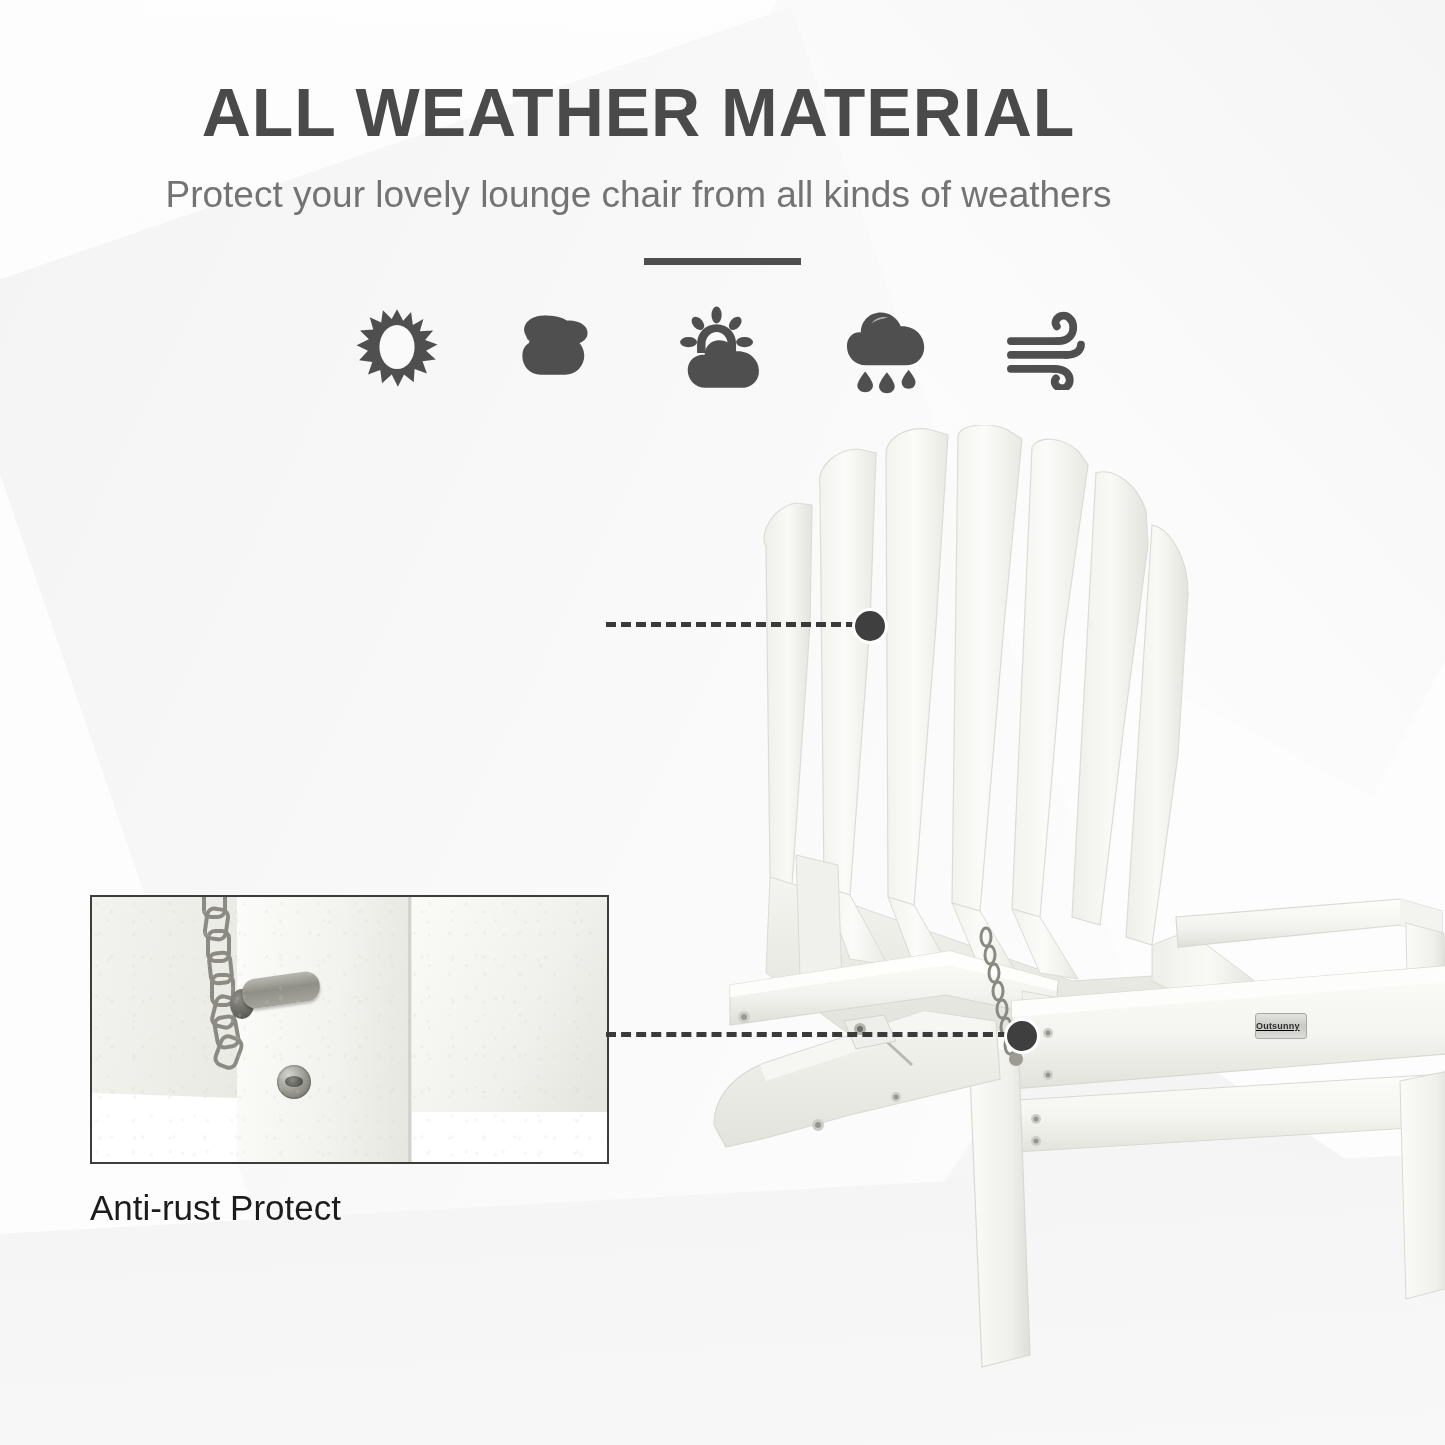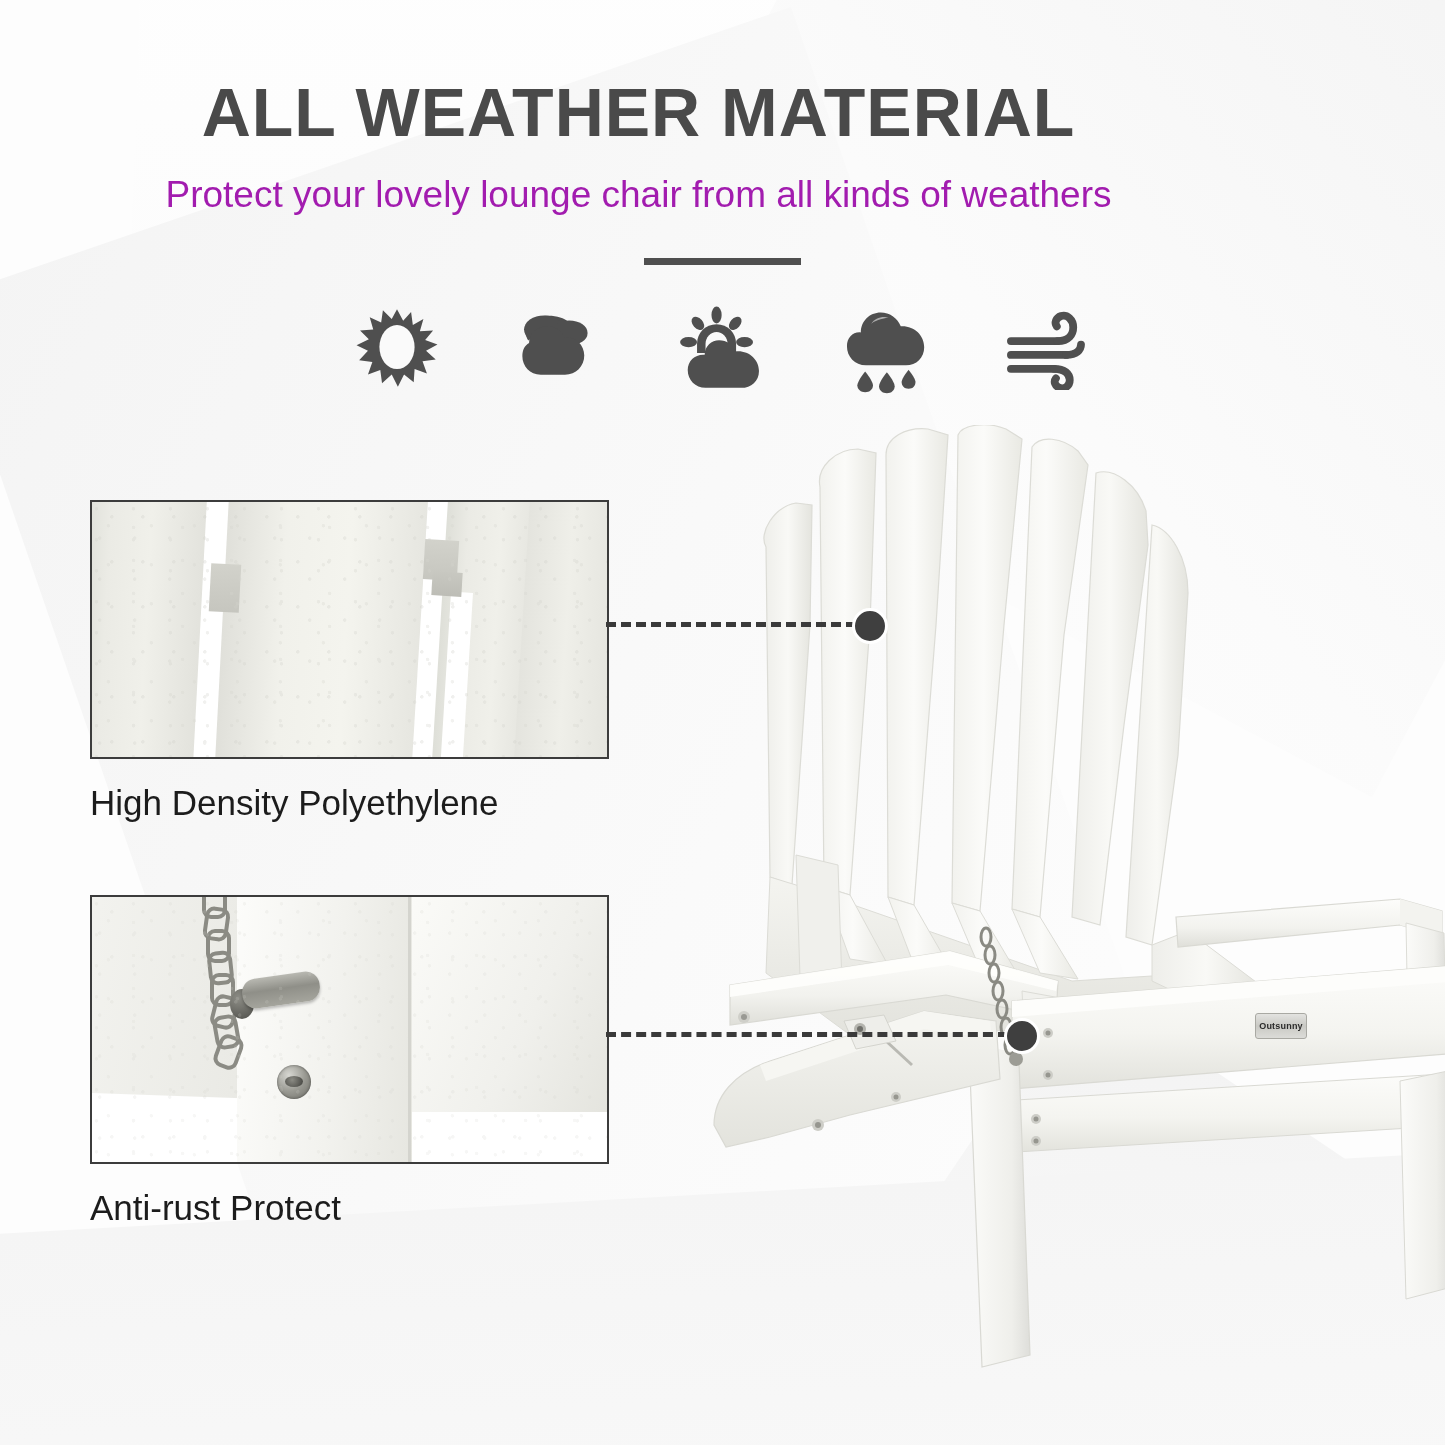--- a/index.html
+++ b/index.html
@@ -44,21 +44,21 @@
   
   .header{position:absolute;left:0;top:0;width:1277px;text-align:center;}
   .title{
     margin:0;padding-top:78px;
     font-size:68px;line-height:1;font-weight:bold;
     letter-spacing:1px;color:#4a4a4a;
     font-family:"Liberation Sans", sans-serif;
   }
   .subtitle{
     margin:0;padding-top:30px;
-    font-size:37px;line-height:1;font-weight:400;color:#a21caf;
+    font-size:37px;line-height:1;font-weight:400;color:#737373;
     font-family:"Liberation Sans", sans-serif;
   }
   .divider-wrap{width:1445px;text-align:center;padding-top:38px;}
   .divider{
     display:inline-block;width:157px;height:7px;background:#4f4f4f;
   }
 
   
   .icon-row{
     position:absolute;left:0;top:300px;width:1445px;
@@ -165,22 +165,23 @@
   }
 
   
   #chair{position:absolute;left:700px;top:425px;width:760px;height:960px;}
   #chair svg{display:block;}
   .badge{
     position:absolute;left:1255px;top:1013px;width:50px;height:24px;
     border-radius:3px;
     background:linear-gradient(180deg,#e3e3e0 0%,#c9c9c4 50%,#dcdcd8 100%);
     border:1px solid #a9a9a3;
-    display:flex;align-items:center;justify-content:center;
+    display:flex;align-items:center;justify-content:flex-start;
     overflow:hidden;
+    text-decoration:underline;
   }
   .badge span{
     font-size:9px;font-weight:bold;color:#2c2c2c;letter-spacing:.2px;
     font-family:"Liberation Sans", sans-serif;white-space:nowrap;
   }
 </style>
 </head>
 <body>
 
 <div id="stage">
@@ -374,42 +375,20 @@
         <ellipse cx="310" cy="620" rx="5" ry="9"></ellipse>
       </g>
       <circle cx="316" cy="634" r="7" fill="#9c9c95"></circle>
     </svg>
   </div>
 
   <div class="badge">
     <span>Outsunny</span>
   </div>
 
-  <div class="callout" id="callout-hdpe">
-    <div class="photo-frame">
-      <div class="hdpe-bg"></div>
-
-      <div class="hdpe-slat" style="left:-15px;width:125px;transform:rotate(3deg);"></div>
-      <div class="hdpe-gap" style="left:108px;width:28px;transform:rotate(3deg);"></div>
-      <div class="hdpe-slat" style="left:130px;width:200px;transform:rotate(3deg);
-           background:linear-gradient(90deg,#e0e0da 0%,#f1f1eb 30%,#f4f4ee 62%,#e6e6e0 100%);"></div>
-      <div class="hdpe-gap" style="left:328px;width:26px;transform:rotate(3.5deg);"></div>
-      <div class="hdpe-slat" style="left:348px;width:100px;transform:rotate(3.5deg);"></div>
-      <div class="hdpe-gap" style="left:352px;width:22px;top:90px;height:230px;transform:rotate(3.5deg);"></div>
-      <div class="hdpe-slat" style="left:430px;width:110px;transform:rotate(3.5deg);
-           background:linear-gradient(90deg,#e4e4de 0%,#efefe9 40%,#e1e1db 100%);"></div>
-
-      <div class="hdpe-brace" style="left:118px;top:62px;width:30px;height:48px;transform:rotate(3deg);"></div>
-      <div class="hdpe-brace" style="left:332px;top:38px;width:34px;height:40px;transform:rotate(3.5deg);"></div>
-      <div class="hdpe-brace" style="left:340px;top:70px;width:30px;height:24px;transform:rotate(3.5deg);
-           background:linear-gradient(180deg,#c8c8c1,#bdbdb6);"></div>
-      <div class="tex"></div>
-    </div>
-    <p class="caption">High Density Polyethylene</p>
-  </div>
 
   <div class="callout" id="callout-hardware">
     <div class="photo-frame">
       <div class="hw-bg"></div>
       <div class="hw-block hw-left"></div>
       <div class="hw-block hw-right"></div>
       <div class="hw-block hw-right2"></div>
       <div class="hw-block hw-post"></div>
       <div class="hw-seam"></div>
 

